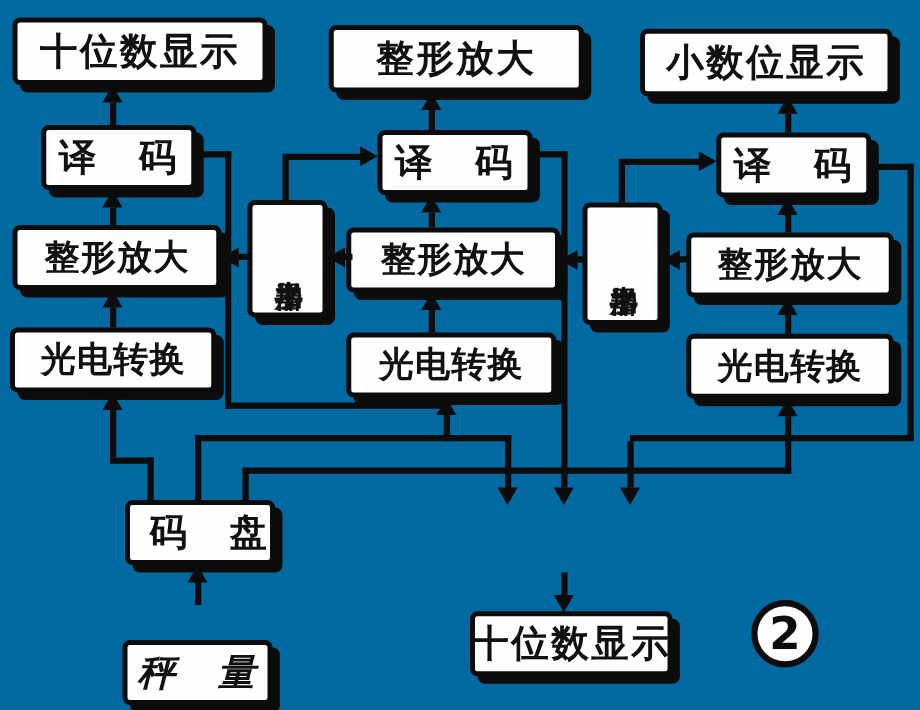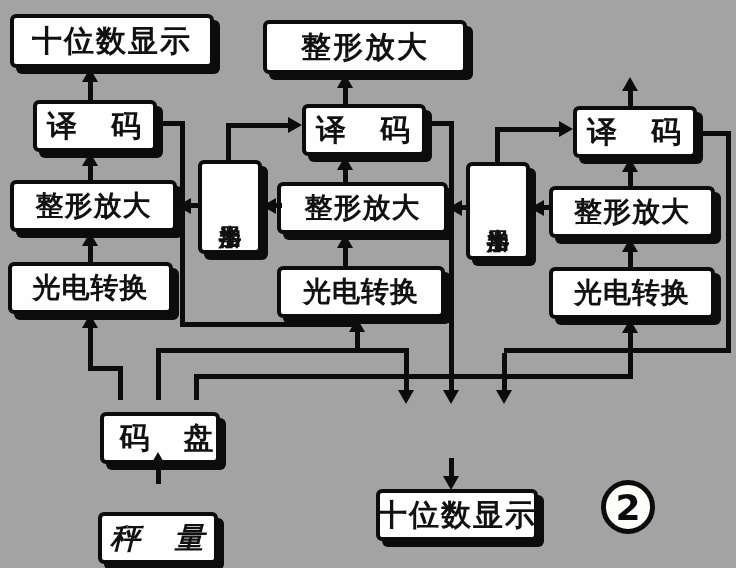--- a/index.html
+++ b/index.html
@@ -1,16 +1,16 @@
 <!DOCTYPE html>
 <html><head>
 <meta charset="utf-8">
 <style>
   html,body{margin:0;padding:0;background:#e9e9e9;}
-  #stage{position:relative;width:736px;height:568px;background:#a3a3a3;overflow:hidden;
+  #stage{position:relative;width:736px;height:568px;background:#0369a1;overflow:hidden;
          font-family:"DejaVu Sans",sans-serif;color:#0c0c0c;}
   .bx{position:absolute;box-sizing:border-box;background:#fefefe;border:4px solid #0c0c0c;
       border-radius:6px;box-shadow:6px 6px 0 0 #0c0c0c;display:flex;align-items:center;
       justify-content:center;font-weight:bold;white-space:nowrap;color:#111;}
   .t30{font-size:30px;letter-spacing:2px;}
   .t28{font-size:28px;letter-spacing:1px;}
   .bx-v{writing-mode:vertical-rl;text-orientation:upright;font-size:23px;letter-spacing:1px;
         line-height:1;}
   .vl,.hl{position:absolute;background:#0c0c0c;}
   .ah{position:absolute;width:0;height:0;}
@@ -22,37 +22,38 @@
          border-radius:50%;display:flex;align-items:center;justify-content:center;
          font-size:36px;font-weight:bold;color:#0c0c0c;background:#fdfdfb;}
 </style>
 </head>
 <body>
 
 <div id="stage">
 
   <div class="bx t30" style="left:10px;top:14px;width:204px;height:54px;">十位数显示</div>
   <div class="bx t30" style="left:263px;top:20px;width:204px;height:54px;">整形放大</div>
+  <div class="bx t30" style="left:512px;top:23px;width:202px;height:54px;">小数位显示</div>
 
   <div class="bx t30" style="left:33px;top:100px;width:124px;height:52px;">译　码</div>
   <div class="bx t30" style="left:302px;top:104px;width:124px;height:52px;">译　码</div>
   <div class="bx t30" style="left:573px;top:106px;width:124px;height:52px;">译　码</div>
 
   <div class="bx t28" style="left:10px;top:180px;width:167px;height:52px;">整形放大</div>
   <div class="bx t28" style="left:277px;top:182px;width:171px;height:52px;">整形放大</div>
   <div class="bx t28" style="left:549px;top:186px;width:166px;height:52px;">整形放大</div>
 
   <div class="bx bx-v" style="left:198px;top:160px;width:64px;height:94px;">半加器</div>
   <div class="bx bx-v" style="left:466px;top:162px;width:64px;height:98px;">半加器</div>
 
   <div class="bx t28" style="left:8px;top:262px;width:165px;height:52px;">光电转换</div>
   <div class="bx t28" style="left:277px;top:266px;width:168px;height:52px;">光电转换</div>
   <div class="bx t28" style="left:549px;top:267px;width:166px;height:52px;">光电转换</div>
 
-  <div class="bx t30" style="left:100px;top:412px;width:120px;height:52px;padding-left:15px;">码　盘</div>
+  <div class="bx t30" style="left:100px;top:400px;width:120px;height:52px;padding-left:15px;">码　盘</div>
   <div class="bx t30" style="left:98px;top:512px;width:120px;height:52px;font-style:italic;">秤　量</div>
   <div class="bx t30" style="left:376px;top:489px;width:162px;height:52px;">十位数显示</div>
 
   <div class="badge" style="left:601px;top:480px;">2</div>
 
   <div class="vl" style="left:88px;top:246px;width:5px;height:16px;"></div>
   <div class="ah up" style="left:82px;top:232px;"></div>
   <div class="vl" style="left:88px;top:166px;width:5px;height:14px;"></div>
   <div class="ah up" style="left:82px;top:152px;"></div>
   <div class="vl" style="left:88px;top:82px;width:5px;height:18px;"></div>

